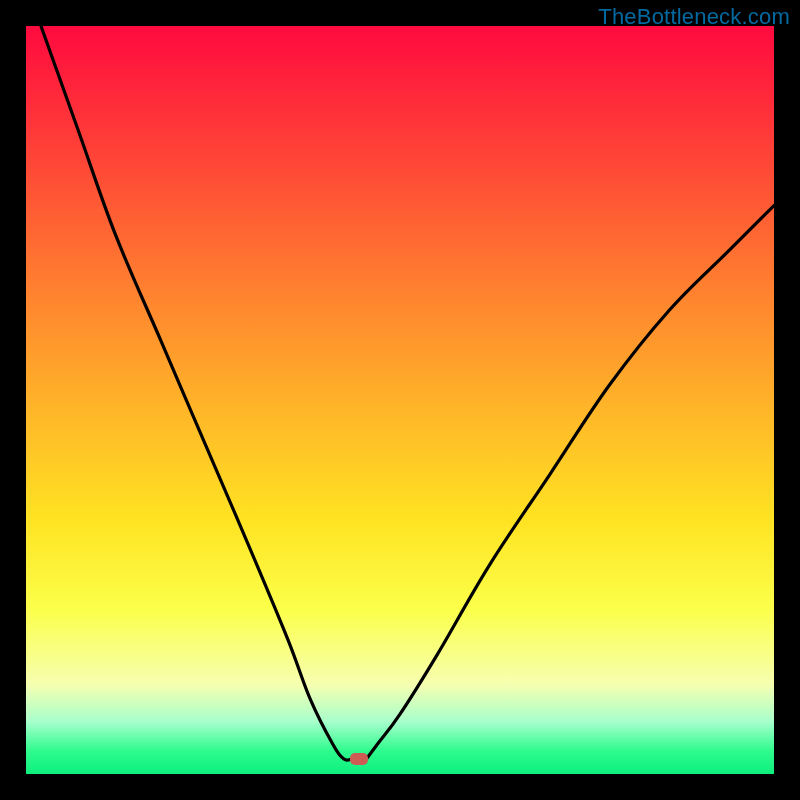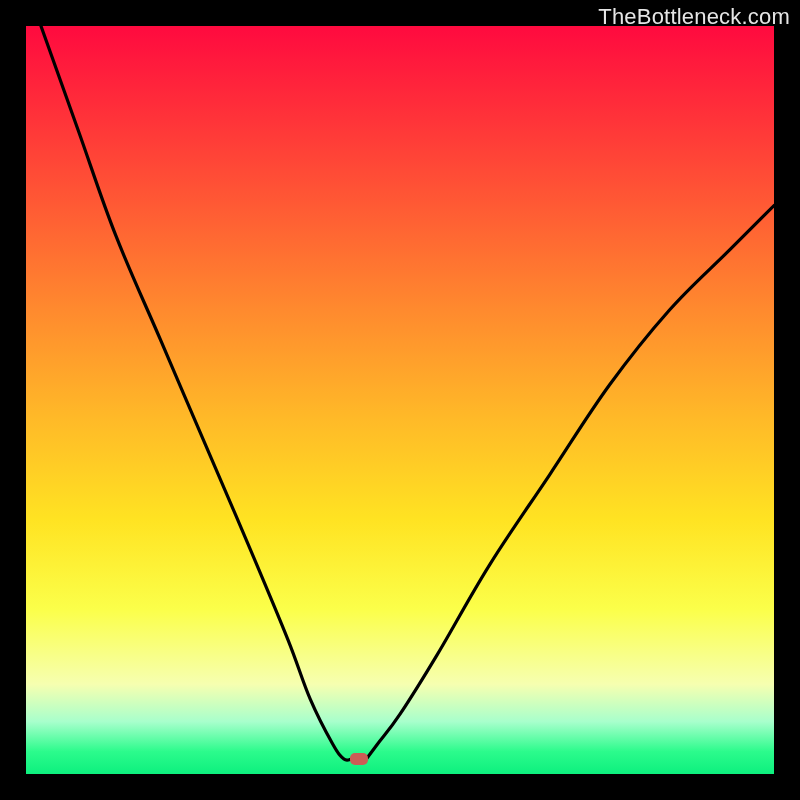--- a/index.html
+++ b/index.html
@@ -38,21 +38,21 @@
       #f6ffb0 88%,
       #a8ffcc 93%,
       #2cfb8c 97%,
       #0df07e 100%
     );
   }
   .watermark {
     position: absolute;
     top: 4px;
     right: 10px;
-    color: #e5e5e5;
+    color: #0369a1;
     font-size: 22px;
     letter-spacing: 0.2px;
     user-select: none;
   }
   svg.curve {
     position: absolute;
     left: 0;
     top: 0;
     width: 748px;
     height: 748px;

